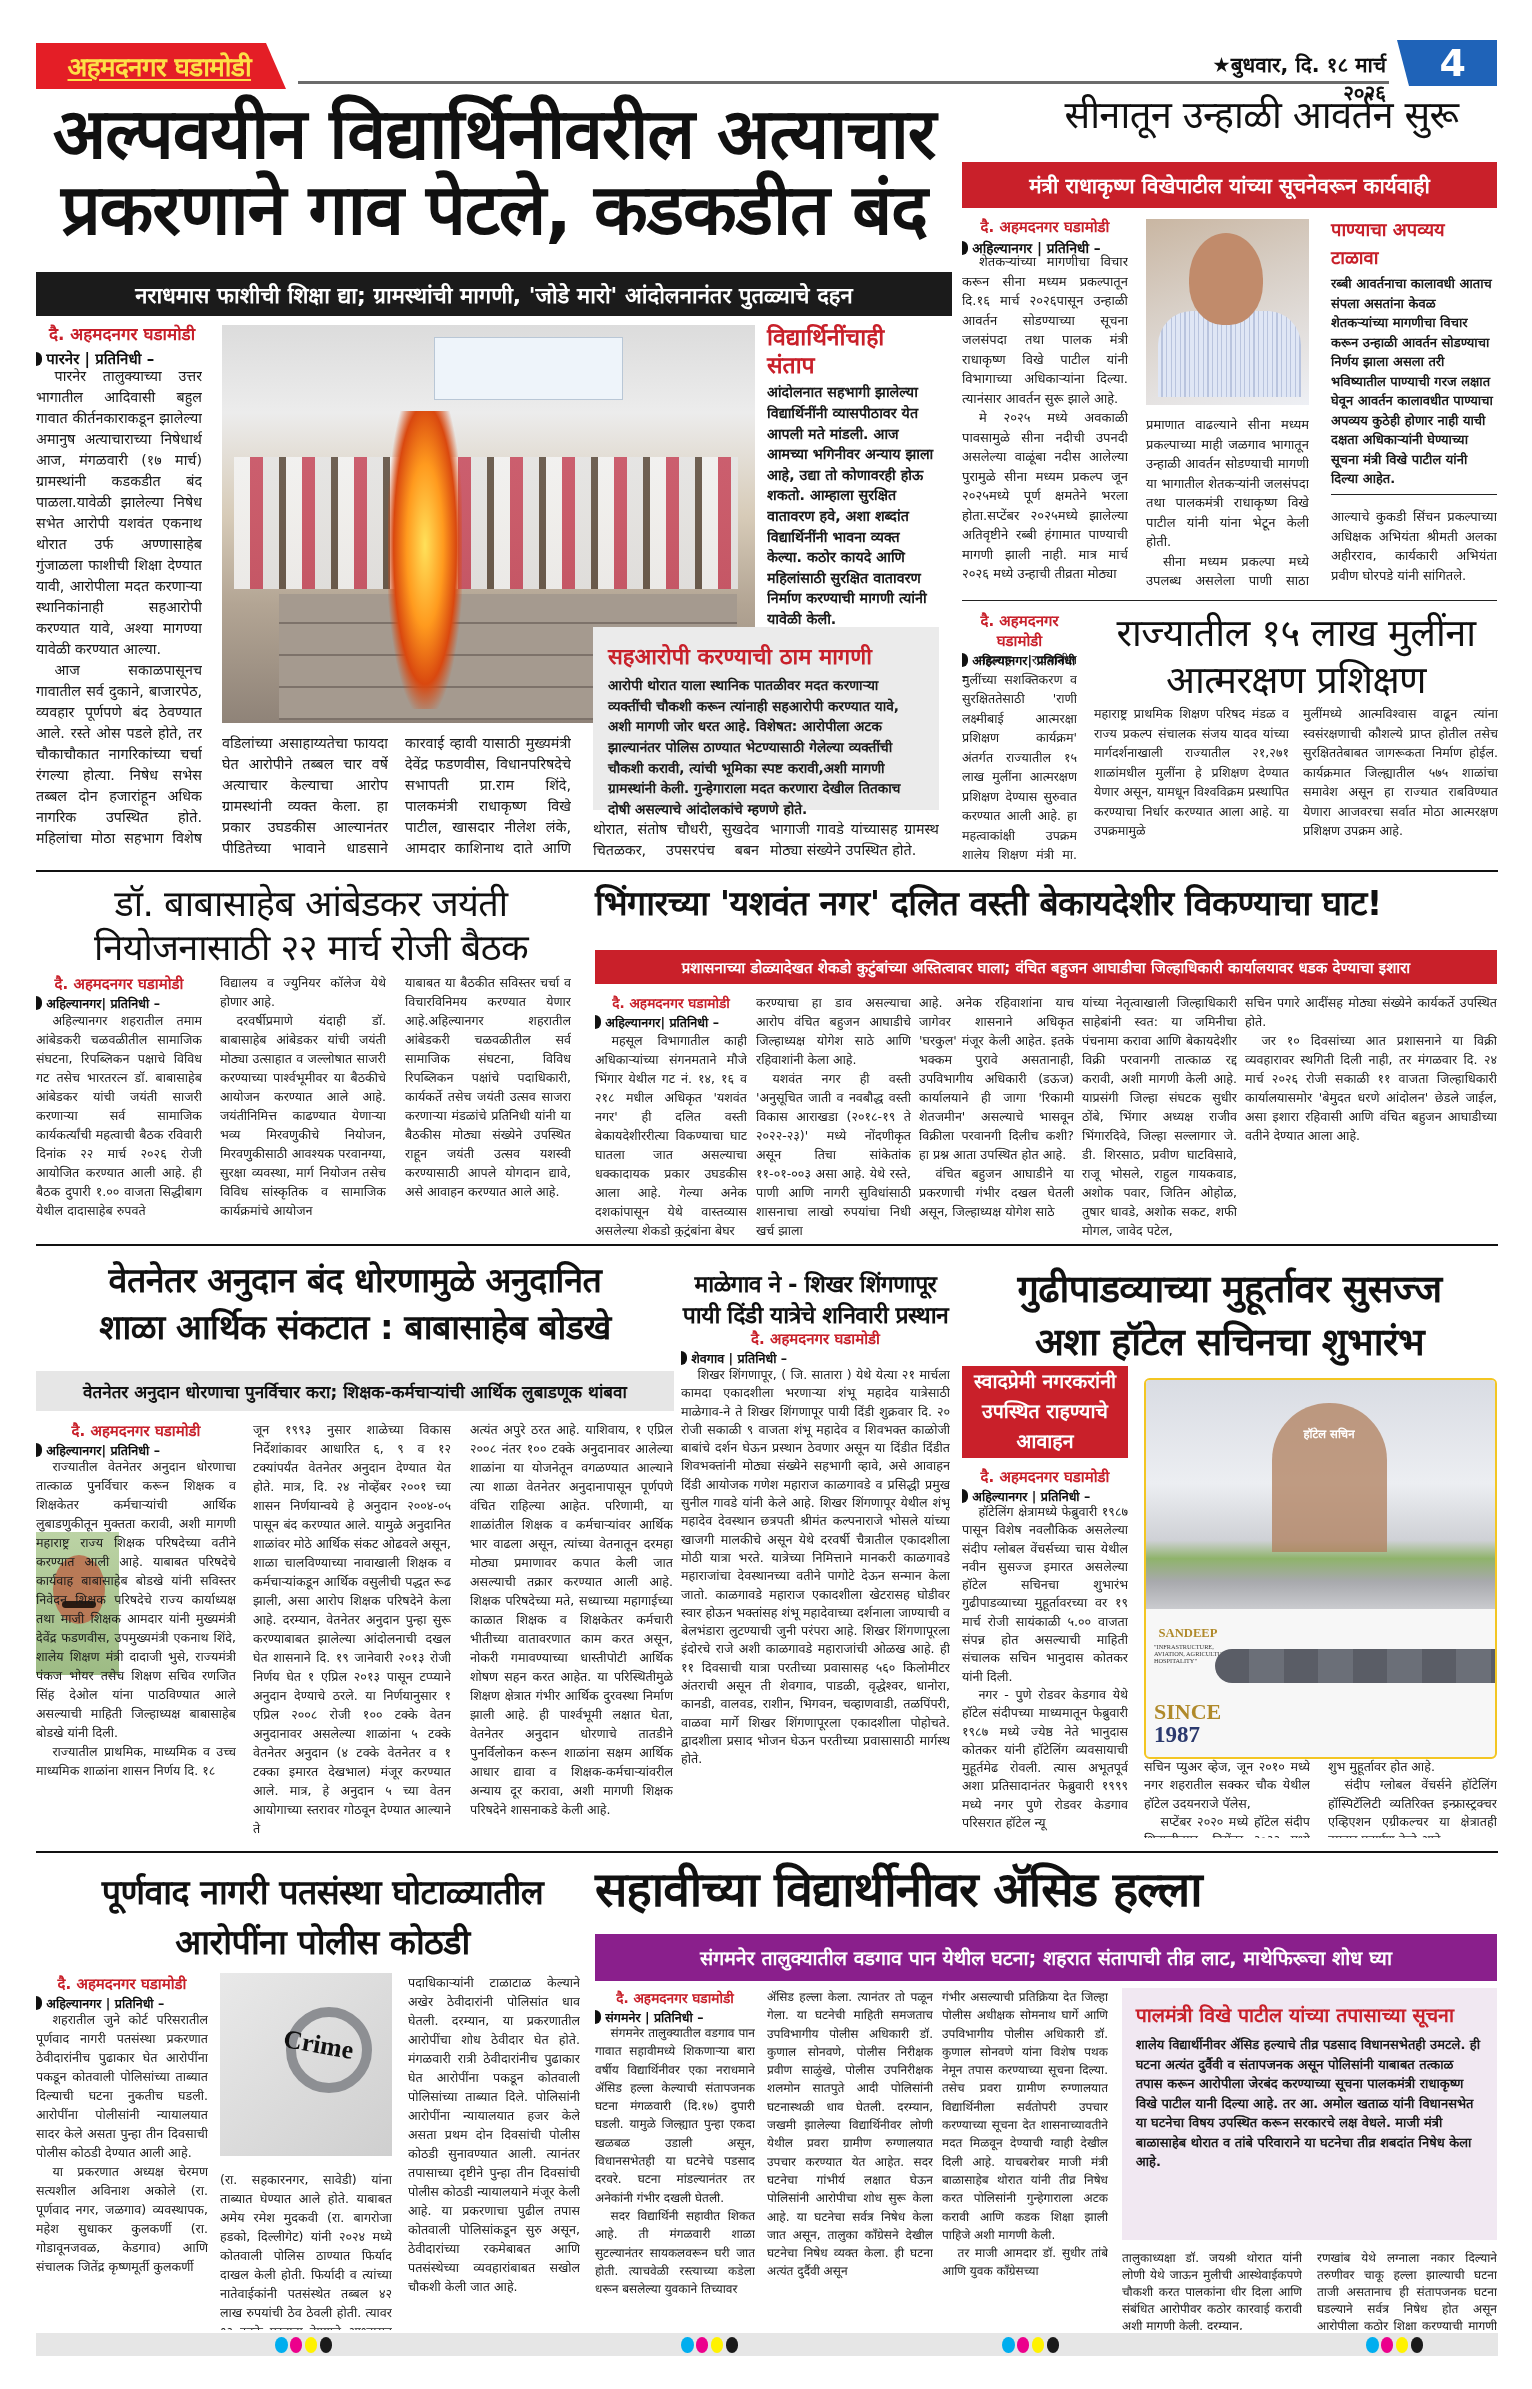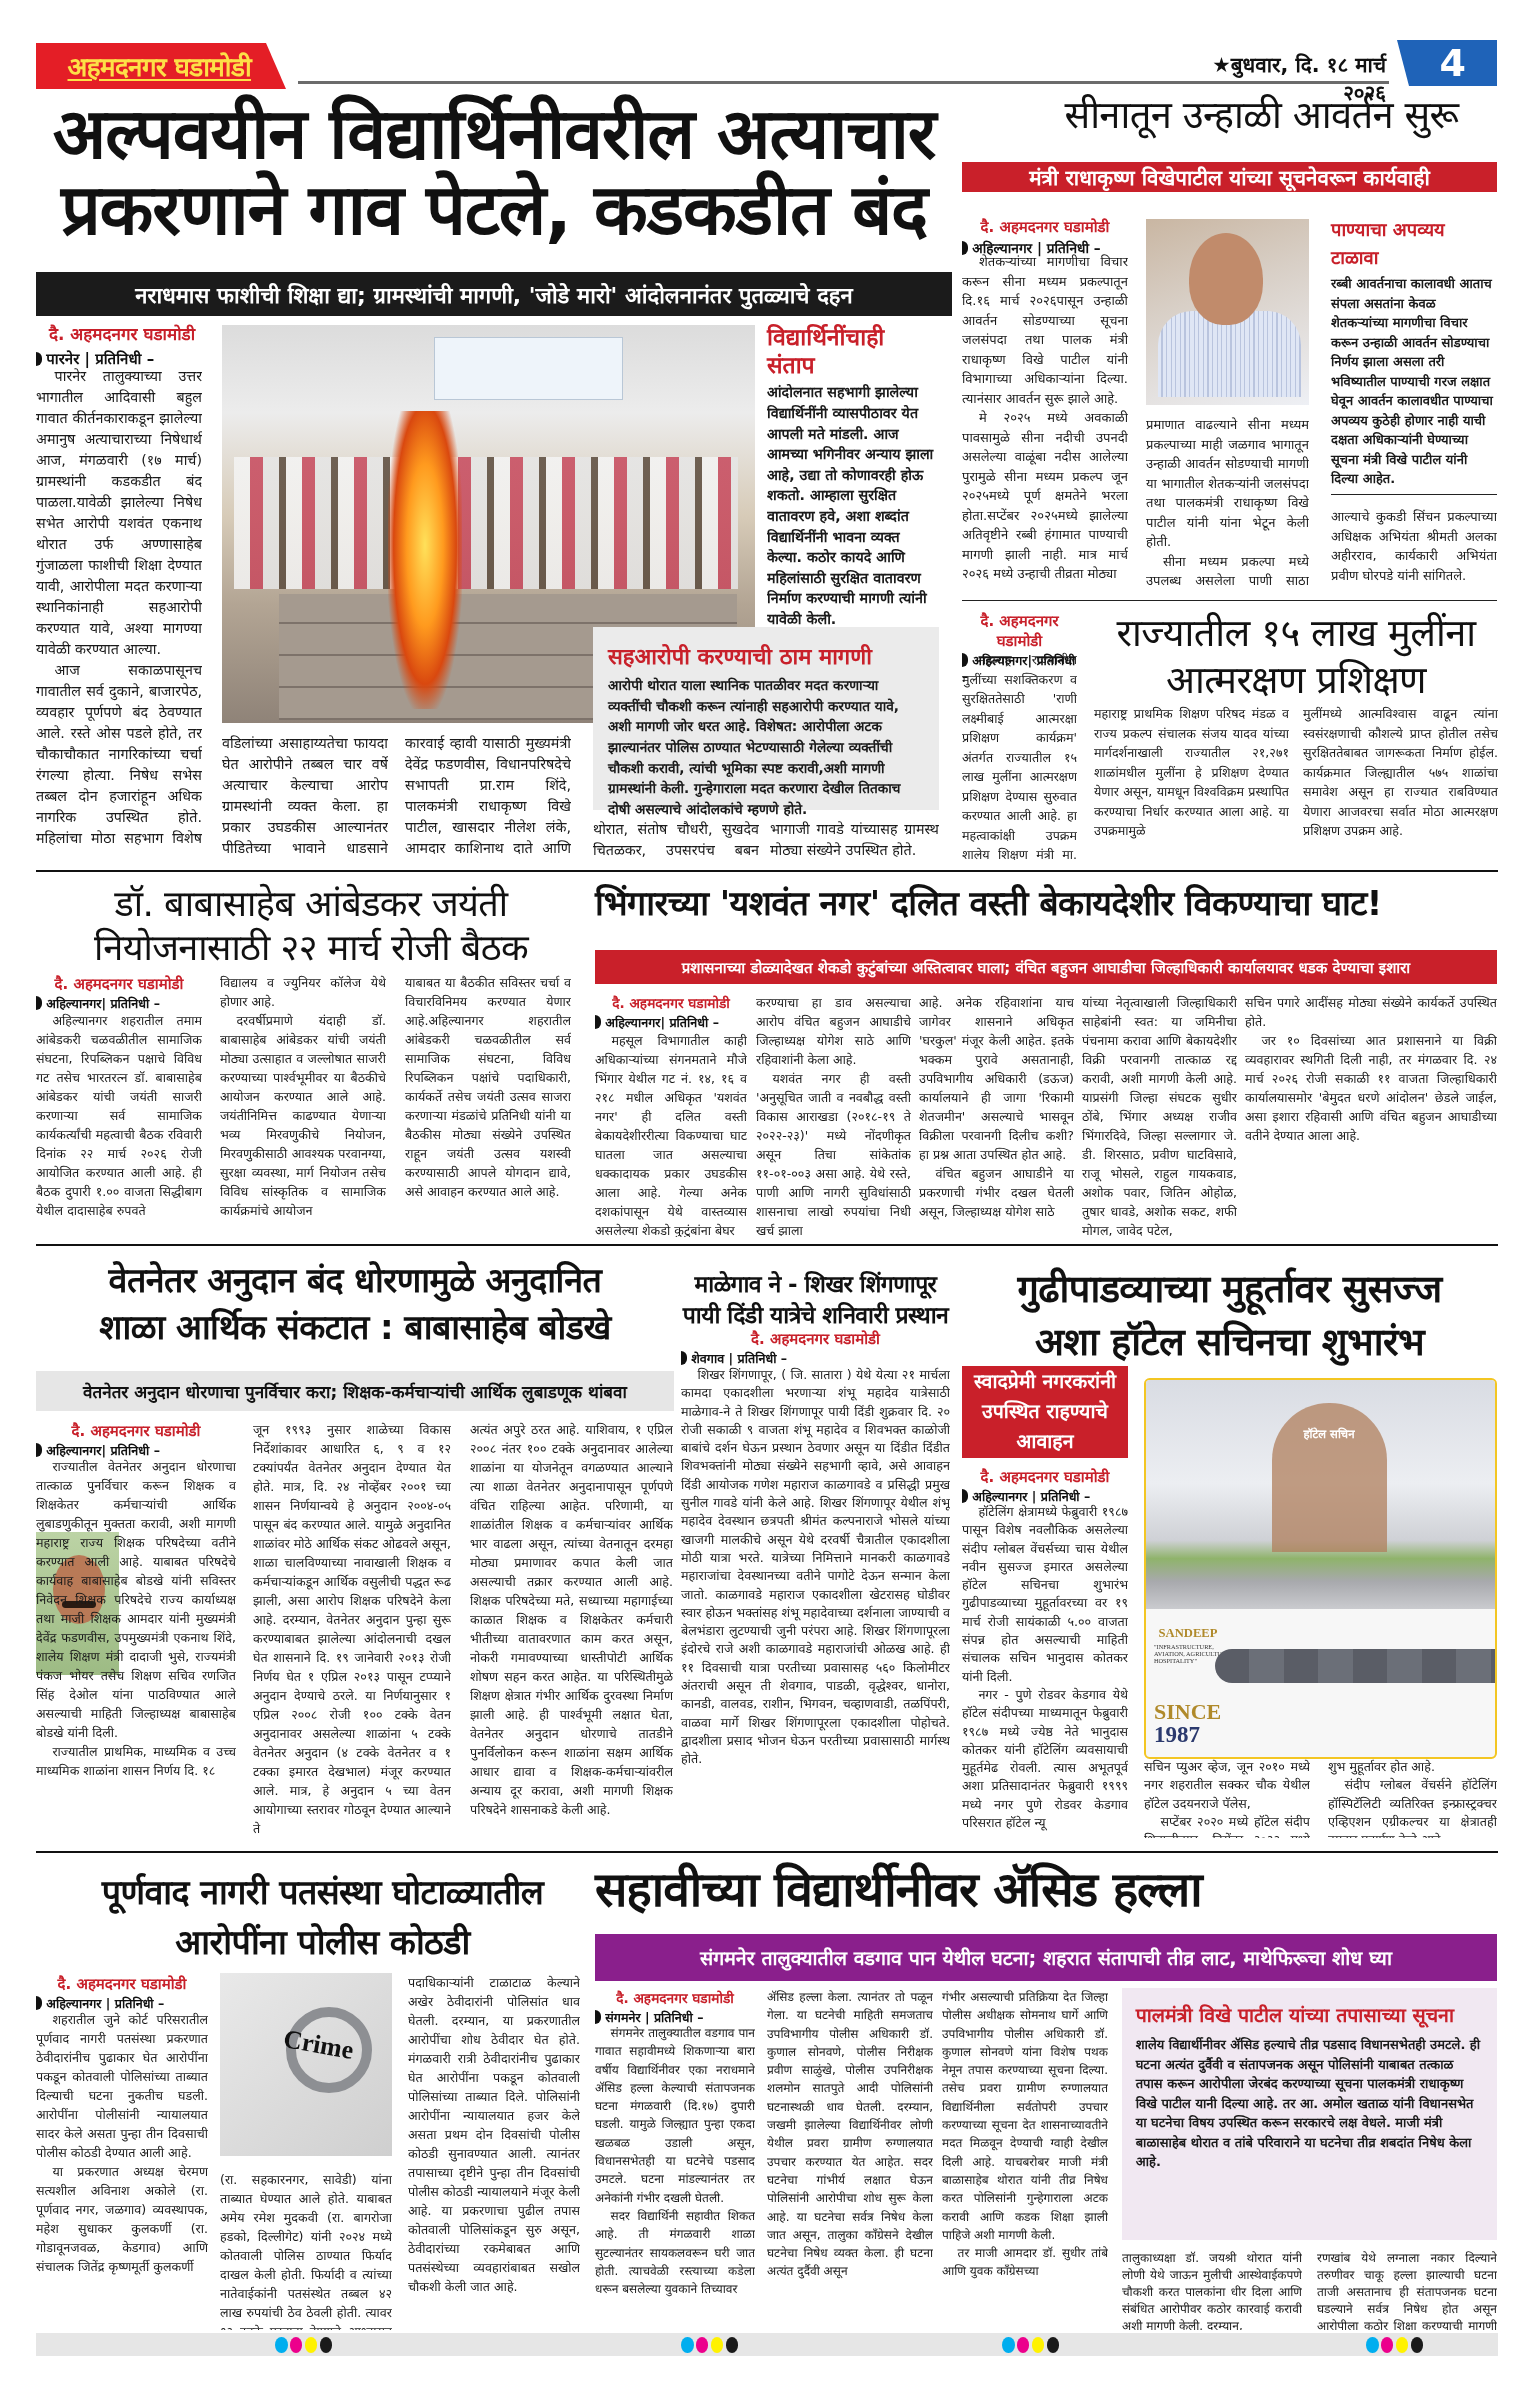--- a/index.html
+++ b/index.html
@@ -130,21 +130,21 @@
   <div style="font-weight:bold; font-size:13.7px; line-height:20.6px; margin-top:5.7px;">आरोपी थोरात याला स्थानिक पातळीवर मदत करणाऱ्या व्यक्तींची चौकशी करून त्यांनाही सहआरोपी करण्यात यावे, अशी मागणी जोर धरत आहे. विशेषत: आरोपीला अटक झाल्यानंतर पोलिस ठाण्यात भेटण्यासाठी गेलेल्या व्यक्तींची चौकशी करावी, त्यांची भूमिका स्पष्ट करावी,अशी मागणी ग्रामस्थांनी केली. गुन्हेगाराला मदत करणारा देखील तितकाच दोषी असल्याचे आंदोलकांचे म्हणणे होते.</div>
 </div>
 <div class="abs col" style="left:593px; top:819px; width:166px; height:46px;">
   <p style="text-indent:0">थोरात, संतोष चौधरी, सुखदेव चितळकर, उपसरपंच बबन पवार,</p>
 </div>
 <div class="abs col" style="left:770px; top:819px; width:169px; height:46px;">
   <p style="text-indent:0">भागाजी गावडे यांच्यासह ग्रामस्थ मोठ्या संख्येने उपस्थित होते.</p>
 </div>
 
 <div class="abs h-xl" style="left:994px; top:94px; width:535px; text-align:center; font-size:38px; font-weight:normal;">सीनातून उन्हाळी आवर्तन सुरू</div>
-<div class="abs strap strap-red" style="left:962px; top:162px; width:535px; height:30px; font-size:20.6px;">
+<div class="abs strap strap-red" style="left:962px; top:162px; width:535px; height:46px; font-size:20.6px;">
   <span>मंत्री राधाकृष्ण विखेपाटील यांच्या सूचनेवरून कार्यवाही</span>
 </div>
 <div class="abs" style="left:962px; top:216px; width:166px;">
   <div class="byline" style="font-size:15px;">दै. अहमदनगर घडामोडी</div>
   <div class="dateline-src" style="font-size:13.7px; margin-top:2.3px;">अहिल्यानगर | प्रतिनिधी –</div>
 </div>
 <div class="abs col" style="left:962px; top:252px; width:166px; height:341px; font-size:13px; line-height:19.5px;">
   <p>शेतकऱ्यांच्या मागणीचा विचार करून सीना मध्यम प्रकल्पातून दि.१६ मार्च २०२६पासून उन्हाळी आवर्तन सोडण्याच्या सूचना जलसंपदा तथा पालक मंत्री राधाकृष्ण विखे पाटील यांनी विभागाच्या अधिकाऱ्यांना दिल्या. त्यानंसार आवर्तन सुरू झाले आहे.</p>
   <p>मे २०२५ मध्ये अवकाळी पावसामुळे सीना नदीची उपनदी असलेल्या वाळूंबा नदीस आलेल्या पुरामुळे सीना मध्यम प्रकल्प जून २०२५मध्ये पूर्ण क्षमतेने भरला होता.सप्टेंबर २०२५मध्ये झालेल्या अतिवृष्टीने रब्बी हंगामात पाण्याची मागणी झाली नाही. मात्र मार्च २०२६ मध्ये उन्हाची तीव्रता मोठ्या</p>
 </div>
@@ -333,21 +333,21 @@
 
 <div class="abs h-xxl" style="left:595px; top:1864px; width:902px; text-align:left; font-size:48px; letter-spacing:-1.1px;">सहावीच्या विद्यार्थीनीवर ॲसिड हल्ला</div>
 <div class="abs strap strap-purple" style="left:595px; top:1934px; width:902px; height:47px; font-size:19.5px;">
   <span>संगमनेर तालुक्यातील वडगाव पान येथील घटना; शहरात संतापाची तीव्र लाट, माथेफिरूचा शोध घ्या</span>
 </div>
 <div class="abs" style="left:595px; top:1988px; width:160px;">
   <div class="byline" style="font-size:13.7px;">दै. अहमदनगर घडामोडी</div>
   <div class="dateline-src" style="font-size:12.6px; margin-top:2.3px;">संगमनेर | प्रतिनिधी –</div>
 </div>
 <div class="abs col" style="left:595px; top:2024px; width:160px; height:306px; font-size:12px; line-height:18.3px;">
-  <p>संगमनेर तालुक्यातील वडगाव पान गावात सहावीमध्ये शिकणाऱ्या बारा वर्षीय विद्यार्थिनीवर एका नराधमाने ॲसिड हल्ला केल्याची संतापजनक घटना मंगळवारी (दि.१७) दुपारी घडली. यामुळे जिल्ह्यात पुन्हा एकदा खळबळ उडाली असून, विधानसभेतही या घटनेचे पडसाद उमटले. घटना मांडल्यानंतर तर अनेकांनी गंभीर दखली घेतली.</p>
+  <p>संगमनेर तालुक्यातील वडगाव पान गावात सहावीमध्ये शिकणाऱ्या बारा वर्षीय विद्यार्थिनीवर एका नराधमाने ॲसिड हल्ला केल्याची संतापजनक घटना मंगळवारी (दि.१७) दुपारी घडली. यामुळे जिल्ह्यात पुन्हा एकदा खळबळ उडाली असून, विधानसभेतही या घटनेचे पडसाद दरवरे. घटना मांडल्यानंतर तर अनेकांनी गंभीर दखली घेतली.</p>
   <p>सदर विद्यार्थिनी सहावीत शिकत आहे. ती मंगळवारी शाळा सुटल्यानंतर सायकलवरून घरी जात होती. त्याचवेळी रस्त्याच्या कडेला धरून बसलेल्या युवकाने तिच्यावर</p>
 </div>
 <div class="abs col" style="left:767px; top:1988px; width:166px; height:342px; font-size:12px; line-height:18.3px;">
   <p style="text-indent:0">ॲसिड हल्ला केला. त्यानंतर तो पळून गेला. या घटनेची माहिती समजताच उपविभागीय पोलीस अधिकारी डॉ. कुणाल सोनवणे, पोलीस निरीक्षक प्रवीण साळुंखे, पोलीस उपनिरीक्षक शलमोन सातपुते आदी पोलिसांनी घटनास्थळी धाव घेतली. दरम्यान, जखमी झालेल्या विद्यार्थिनीवर लोणी येथील प्रवरा ग्रामीण रुग्णालयात उपचार करण्यात येत आहेत. सदर घटनेचा गांभीर्य लक्षात घेऊन पोलिसांनी आरोपीचा शोध सुरू केला आहे. या घटनेचा सर्वत्र निषेध केला जात असून, तालुका काँग्रेसने देखील घटनेचा निषेध व्यक्त केला. ही घटना अत्यंत दुर्दैवी असून</p>
 </div>
 <div class="abs col" style="left:942px; top:1988px; width:166px; height:342px; font-size:12px; line-height:18.3px;">
   <p style="text-indent:0">गंभीर असल्याची प्रतिक्रिया देत जिल्हा पोलीस अधीक्षक सोमनाथ घार्गे आणि उपविभागीय पोलीस अधिकारी डॉ. कुणाल सोनवणे यांना विशेष पथक नेमून तपास करण्याच्या सूचना दिल्या. तसेच प्रवरा ग्रामीण रुग्णालयात विद्यार्थिनीला सर्वतोपरी उपचार करण्याच्या सूचना देत शासनाच्यावतीने मदत मिळवून देण्याची ग्वाही देखील दिली आहे. याचबरोबर माजी मंत्री बाळासाहेब थोरात यांनी तीव्र निषेध करत पोलिसांनी गुन्हेगाराला अटक करावी आणि कडक शिक्षा झाली पाहिजे अशी मागणी केली.</p>
   <p>तर माजी आमदार डॉ. सुधीर तांबे आणि युवक काँग्रेसच्या</p>
 </div>
 <div class="abs box-lilac" style="left:1122px; top:1988px; width:375px; height:252px; padding:12.6px 13.7px;">

